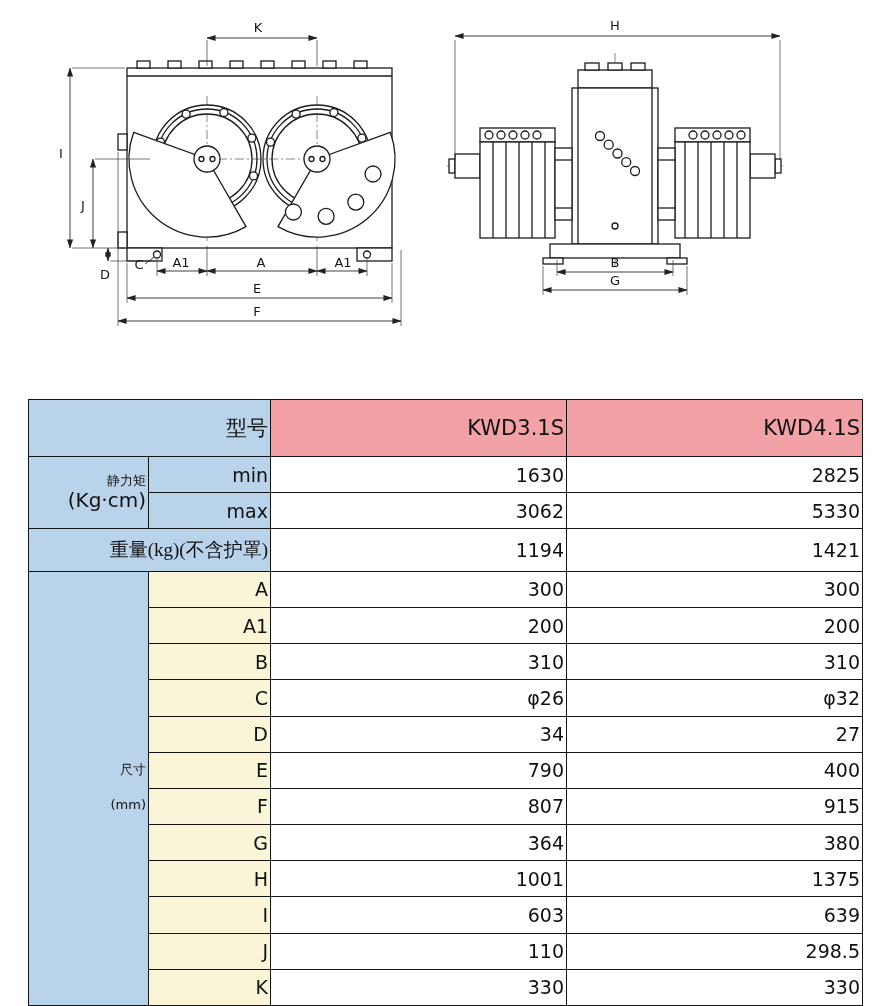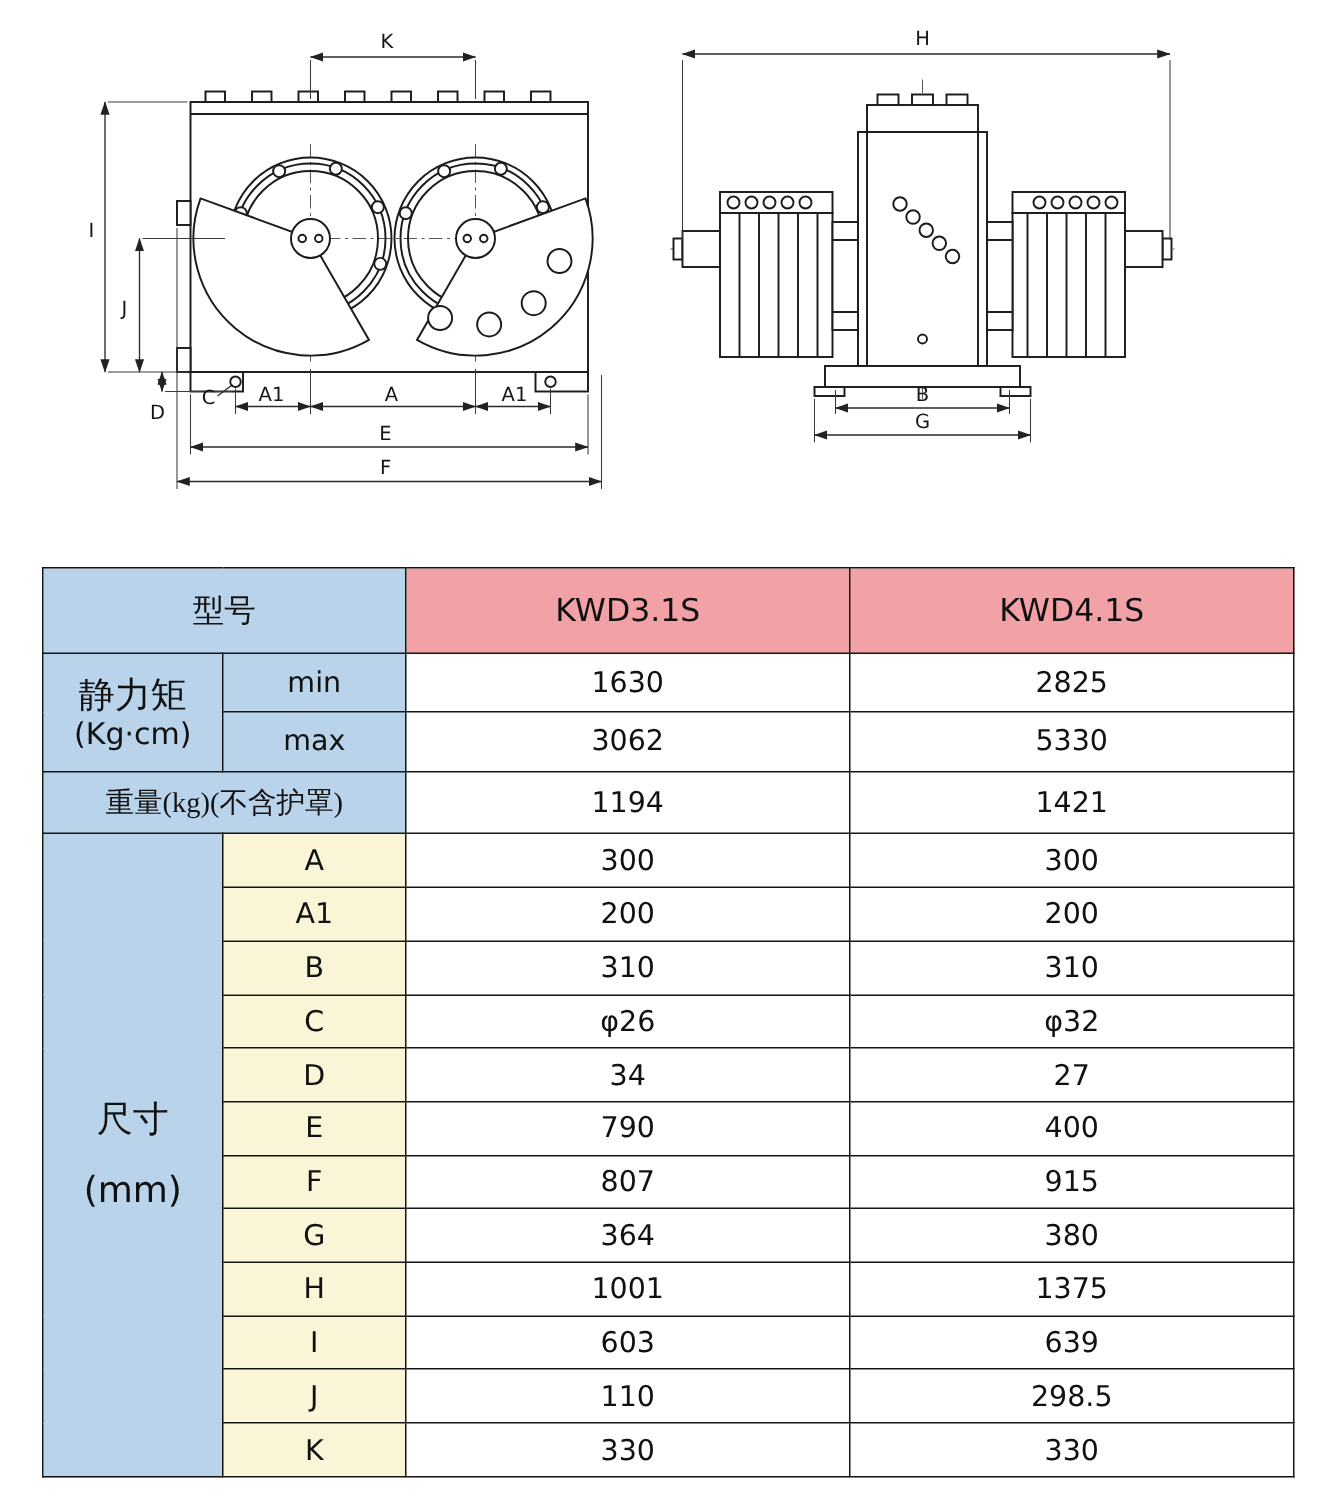--- a/index.html
+++ b/index.html
@@ -7,31 +7,31 @@
   body {
     width:890px; height:1006px; position:relative;
     font-family:"DejaVu Sans","Liberation Sans",sans-serif;
     color:#111;
   }
   .drawing-area { position:absolute; left:0; top:0; width:890px; height:372px; }
   #front-view { position:absolute; left:55px; top:8px; }
   #side-view  { position:absolute; left:435px; top:8px; }
 
   table.spec {
-    position:absolute; left:28px; top:378px;
+    position:absolute; left:28px; top:399px;
     width:834px; height:607px;
     border-collapse:collapse; table-layout:fixed;
-    text-align:center; font-size:19px;
+    text-align:right; font-size:19px;
   }
   table.spec td { border:1.5px solid var(--border,#141414); background:var(--white,#fff); padding:0 2px; }
   table.spec tr.header-row td { height:57px; font-size:21px; }
   .c-blue  { background:var(--blue,#b9d3ea) !important; }
   .c-pink  { background:var(--pink,#f2a2a6) !important; }
   .c-cream { background:var(--cream,#fbf5d8) !important; }
-  .label-cell .lbl-main { font-size:24px; line-height:1.15; }
+  .label-cell .lbl-main { font-size:13px; line-height:1.15; }
   .label-cell .lbl-unit { font-size:20px; line-height:1.1; }
   .dims-cell .lbl-mm { margin-top:20px; }
   .weight-label { font-size:19px;font-family:Liberation Serif, serif; }
 
   svg text { font-family:"DejaVu Sans","Liberation Sans",sans-serif; font-size:13px; fill:#161616; }
   .obj { stroke:#1c1c1c; stroke-width:1.3; fill:none; }
   .objf { stroke:#1c1c1c; stroke-width:1.3; fill:#fff; }
   .dim { stroke:#2a2a2a; stroke-width:0.9; fill:none; }
   .ext { stroke:#3a3a3a; stroke-width:0.7; fill:none; }
   .cline { stroke:#555; stroke-width:0.7; fill:none; stroke-dasharray:9 3 2 3; }

